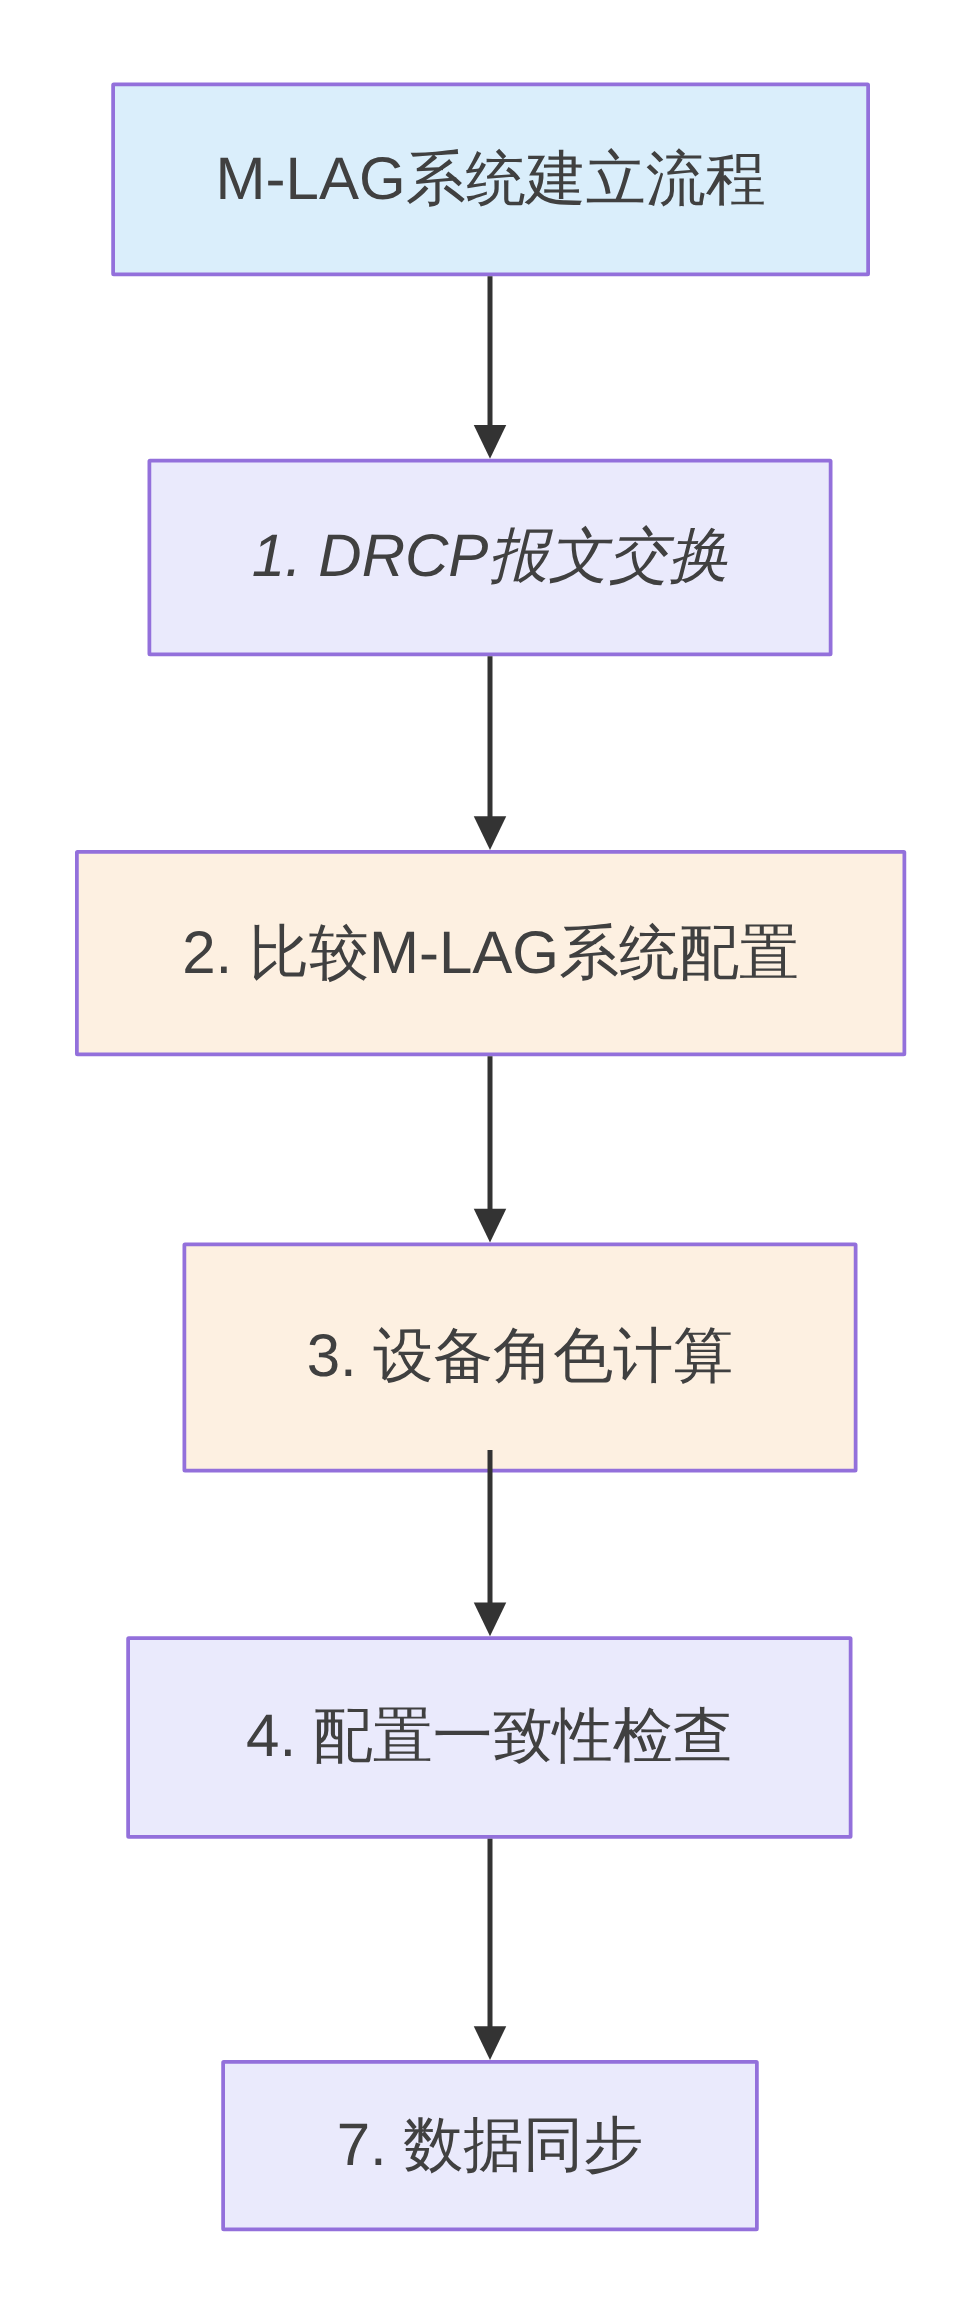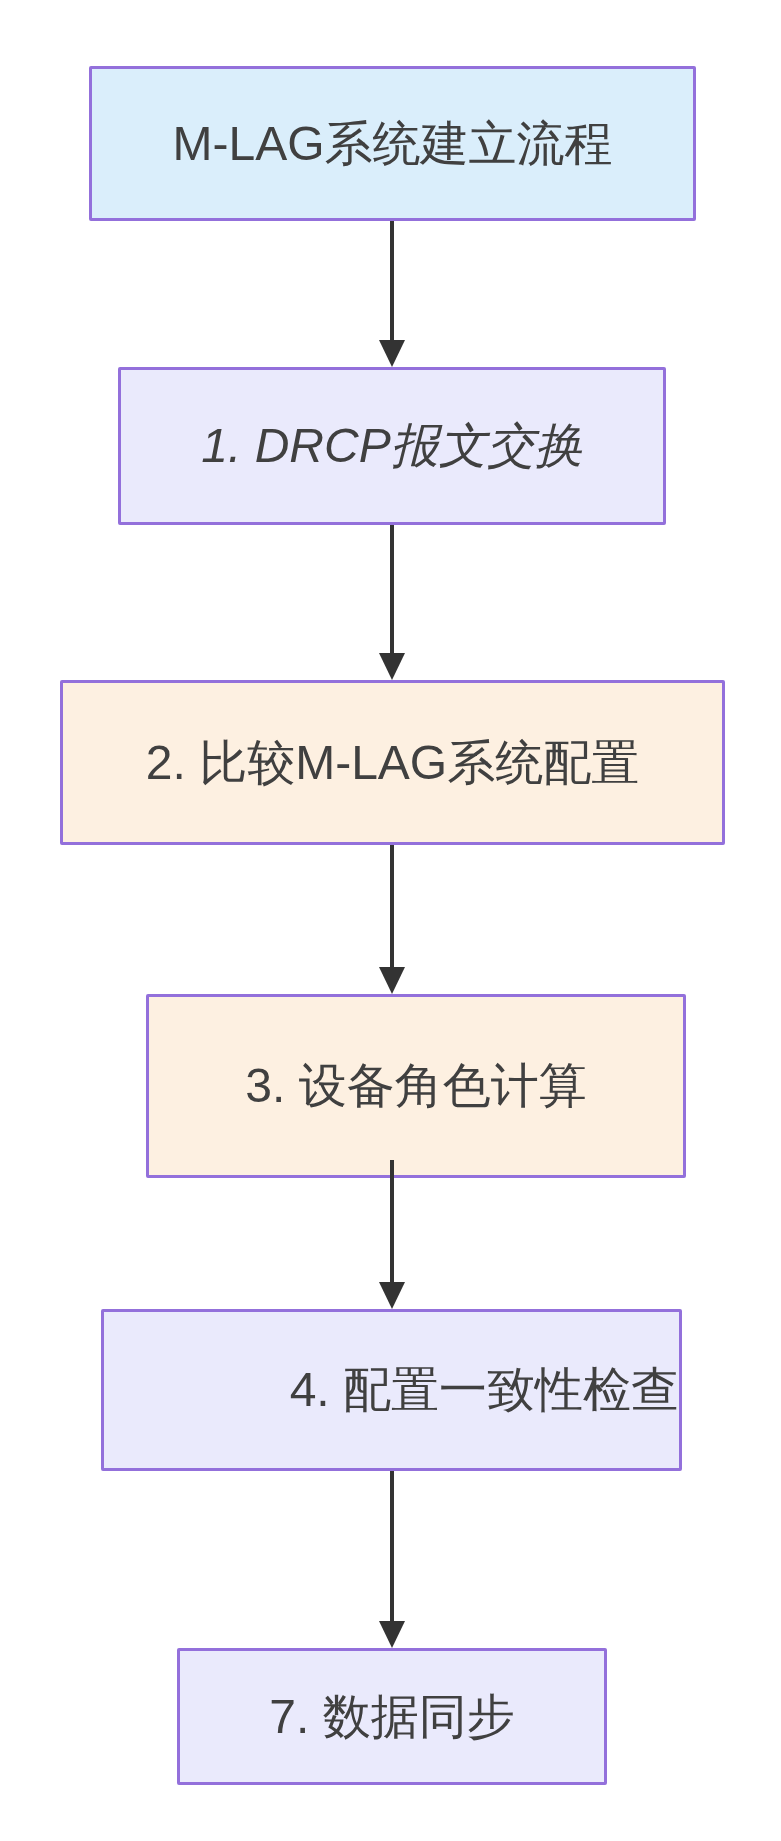--- a/index.html
+++ b/index.html
@@ -26,21 +26,21 @@
     font-size: 48px;
     line-height: 1.2;
     color: #404040;
     text-align: center;
     white-space: nowrap;
   }
   .node-title  { left:  89px; top:   66px; width: 607px; height: 155px; }
   .node-step1  { left: 118px; top:  367px; width: 548px; height: 158px; font-style: italic; }
   .node-step2  { left:  60px; top:  680px; width: 665px; height: 165px; }
   .node-step3  { left: 122px; top:  994px; width: 540px; height: 184px; margin-left: 24px; }
-  .node-step4  { left: 101px; top: 1309px; width: 581px; height: 162px; justify-content: flex-end; }
+  .node-step4  { left: 101px; top: 1309px; width: 581px; height: 162px; }
   .node-step5  { left: 177px; top: 1648px; width: 430px; height: 137px; }
 
   .arrow-shaft {
     position: absolute;
     left: 392px;
     width: 4px;
     margin-left: -2px;
     background: #333333;
   }
   .arrow-head {

